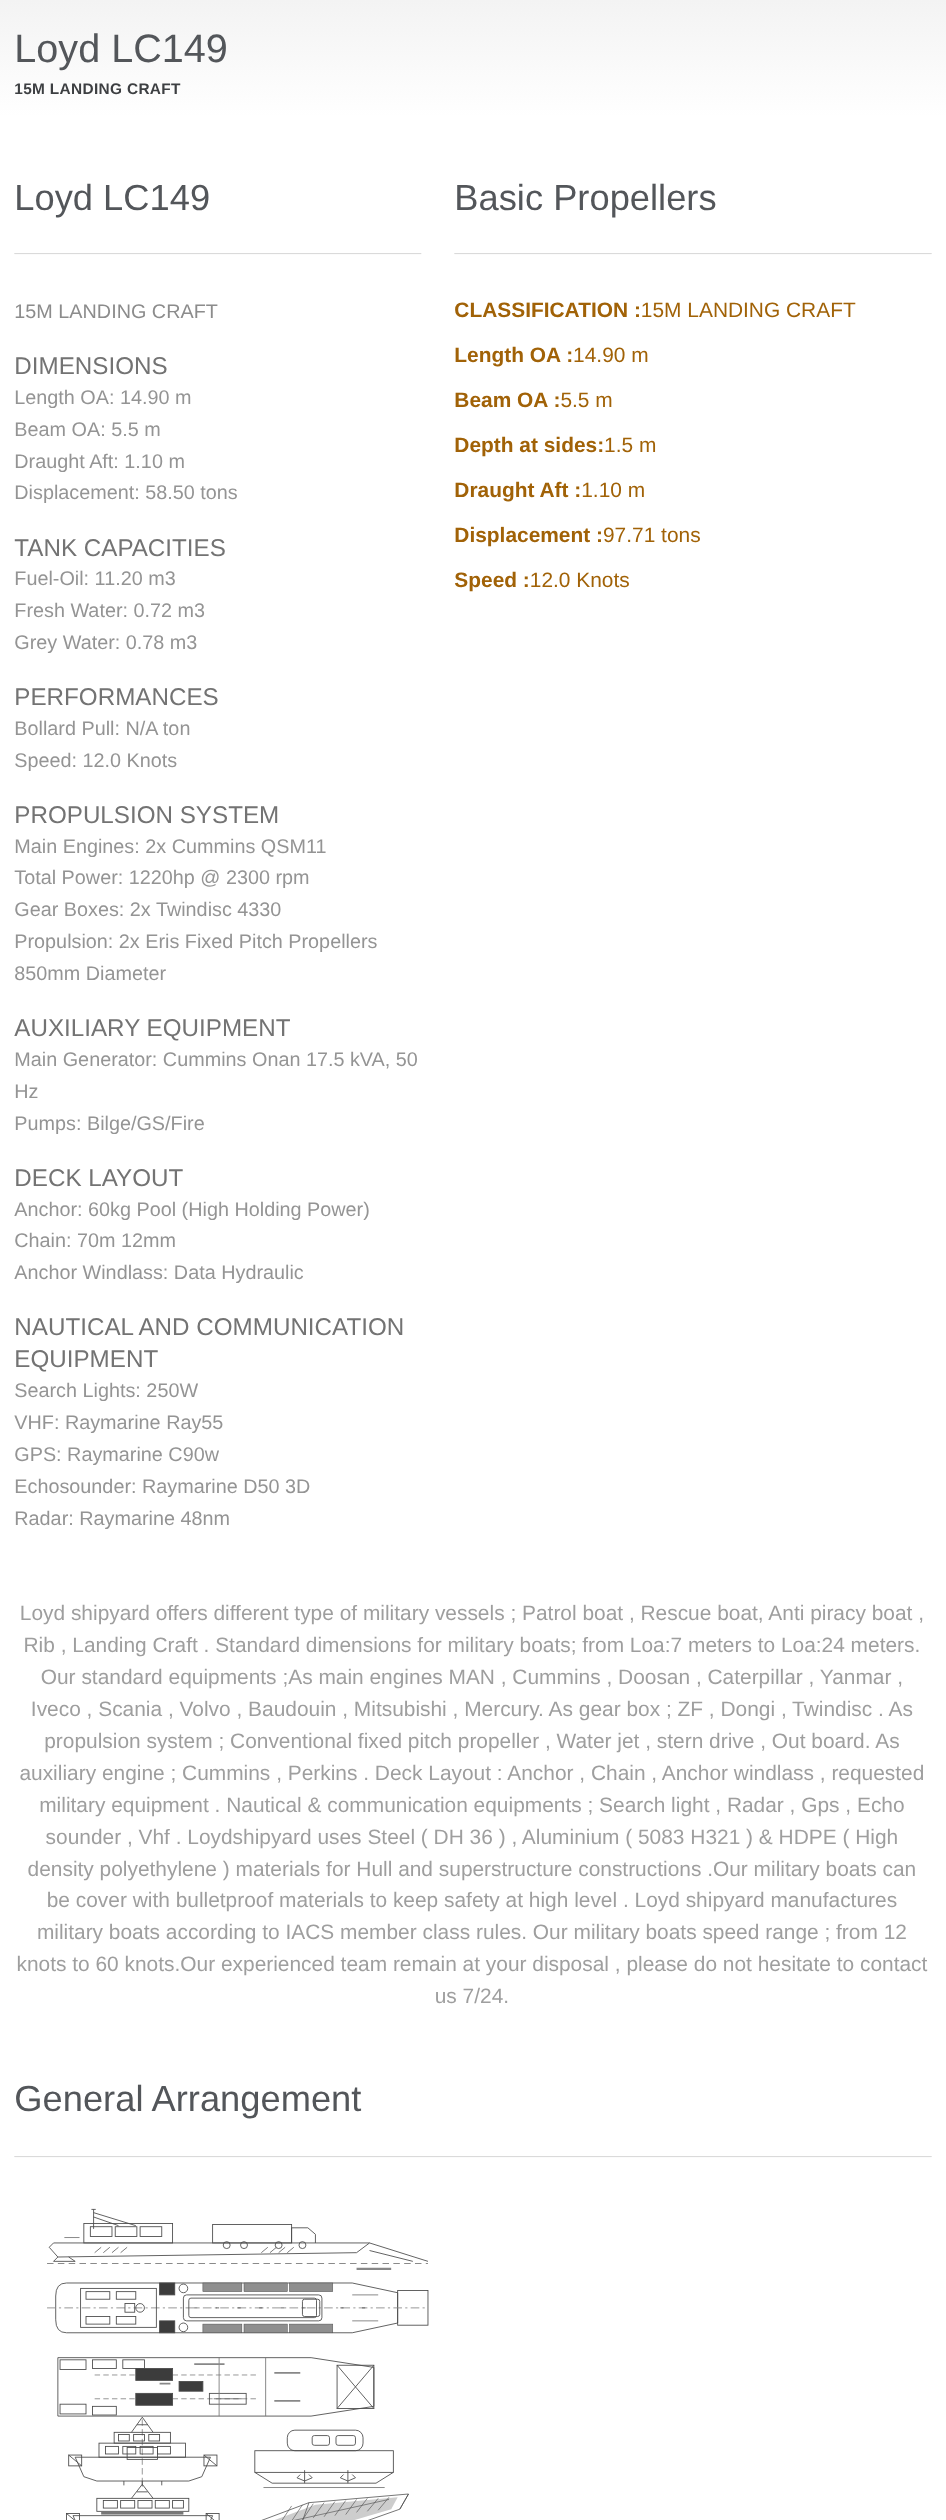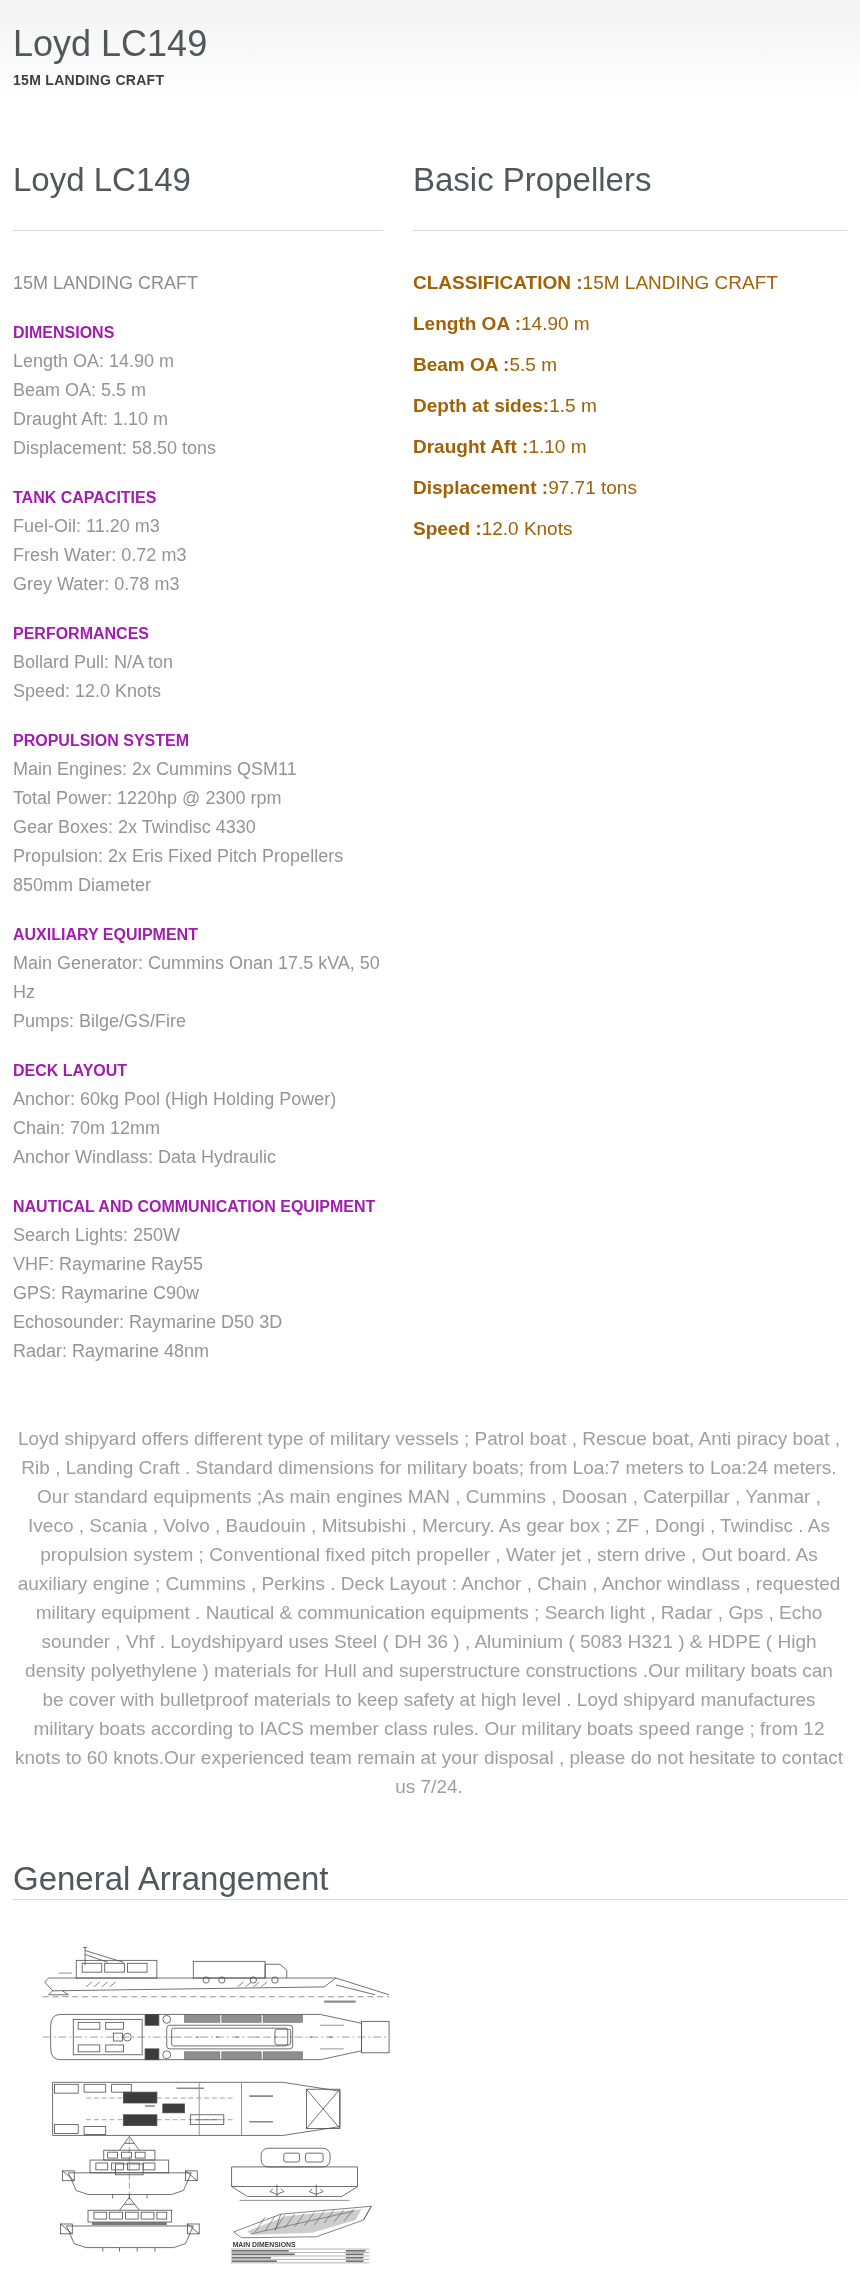--- a/index.html
+++ b/index.html
@@ -44,23 +44,23 @@
     border-bottom: 1px solid #dadada;
   }
   .col-intro {
     margin-top: 38px;
     font-size: 18px;
     color: #8c8c8c;
     line-height: 29px;
   }
   .spec-section { margin-top: 20px; }
   .spec-title {
-    font-size: 16px;
-    font-weight: 700;
-    color: #a21caf;
+    font-size: 22px;
+    font-weight: 400;
+    color: #737373;
     line-height: 29px;
   }
   .spec-item {
     font-size: 18px;
     color: #949494;
     line-height: 29px;
   }
   .basic-list { margin-top: 42px; }
   .basic-row {
     font-size: 19px;
@@ -77,21 +77,21 @@
     line-height: 29px;
     max-width: 832px;
     text-align: center;
   }
   h2.ga-heading {
     margin-top: 58px;
     font-size: 33px;
     font-weight: 400;
     color: #53565a;
     line-height: 40px;
-    padding-bottom: 0;
+    padding-bottom: 32px;
     border-bottom: 1px solid #dadada;
   }
   .drawing-wrap { margin: 36px 0 20px 16px; }
 </style>
 </head>
 <body>
 
 <header class="page-header">
   <div class="page-title">Loyd LC149</div>
   <div class="page-subtitle">15M LANDING CRAFT</div>

